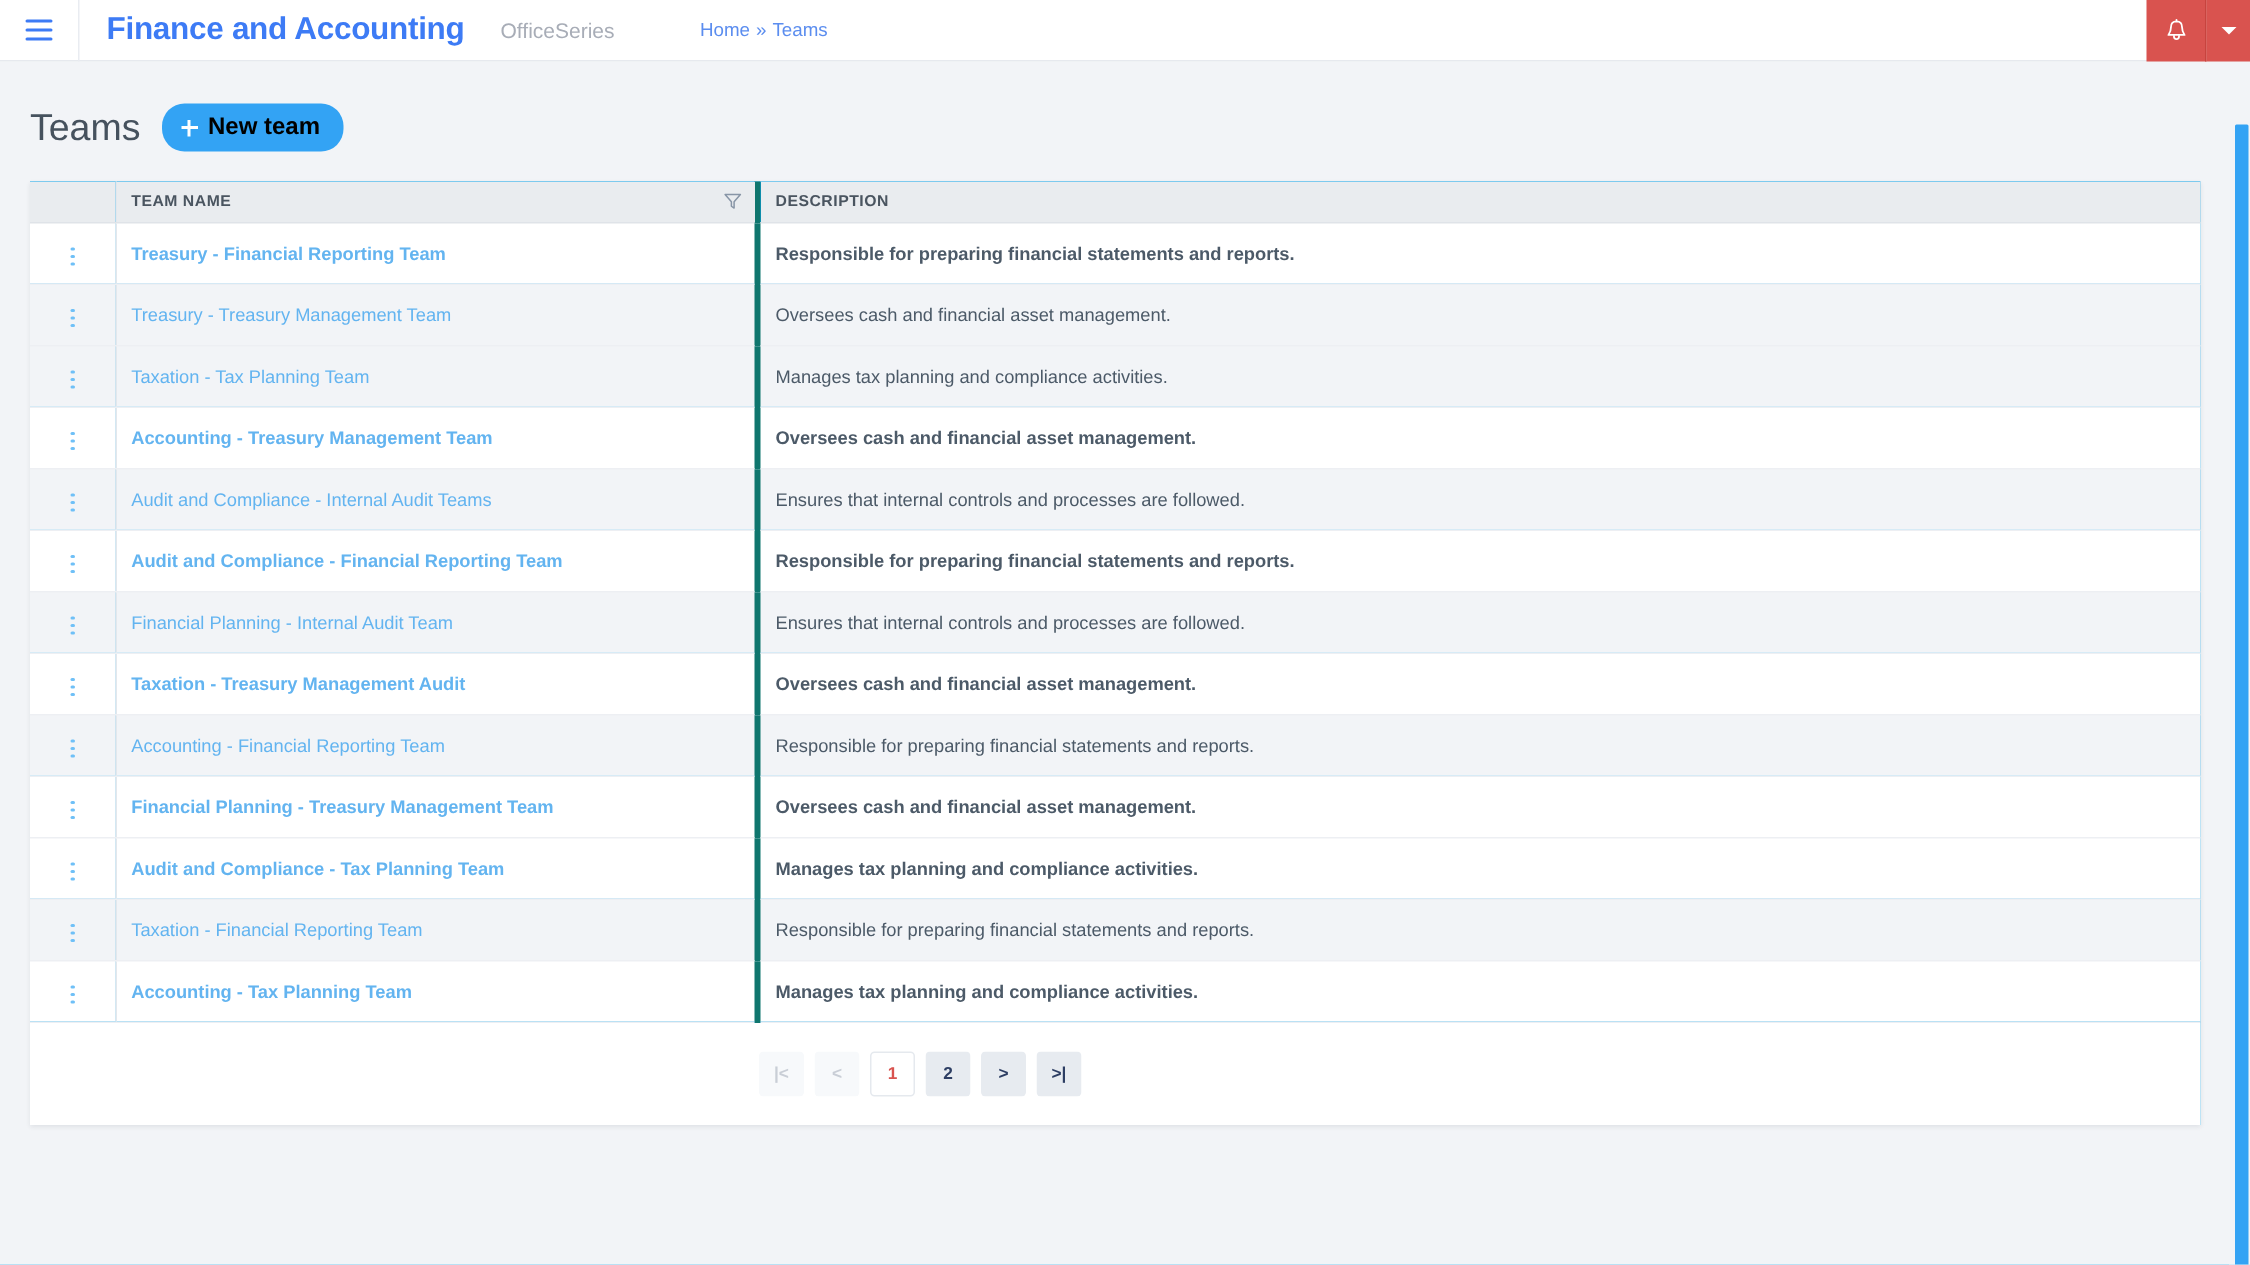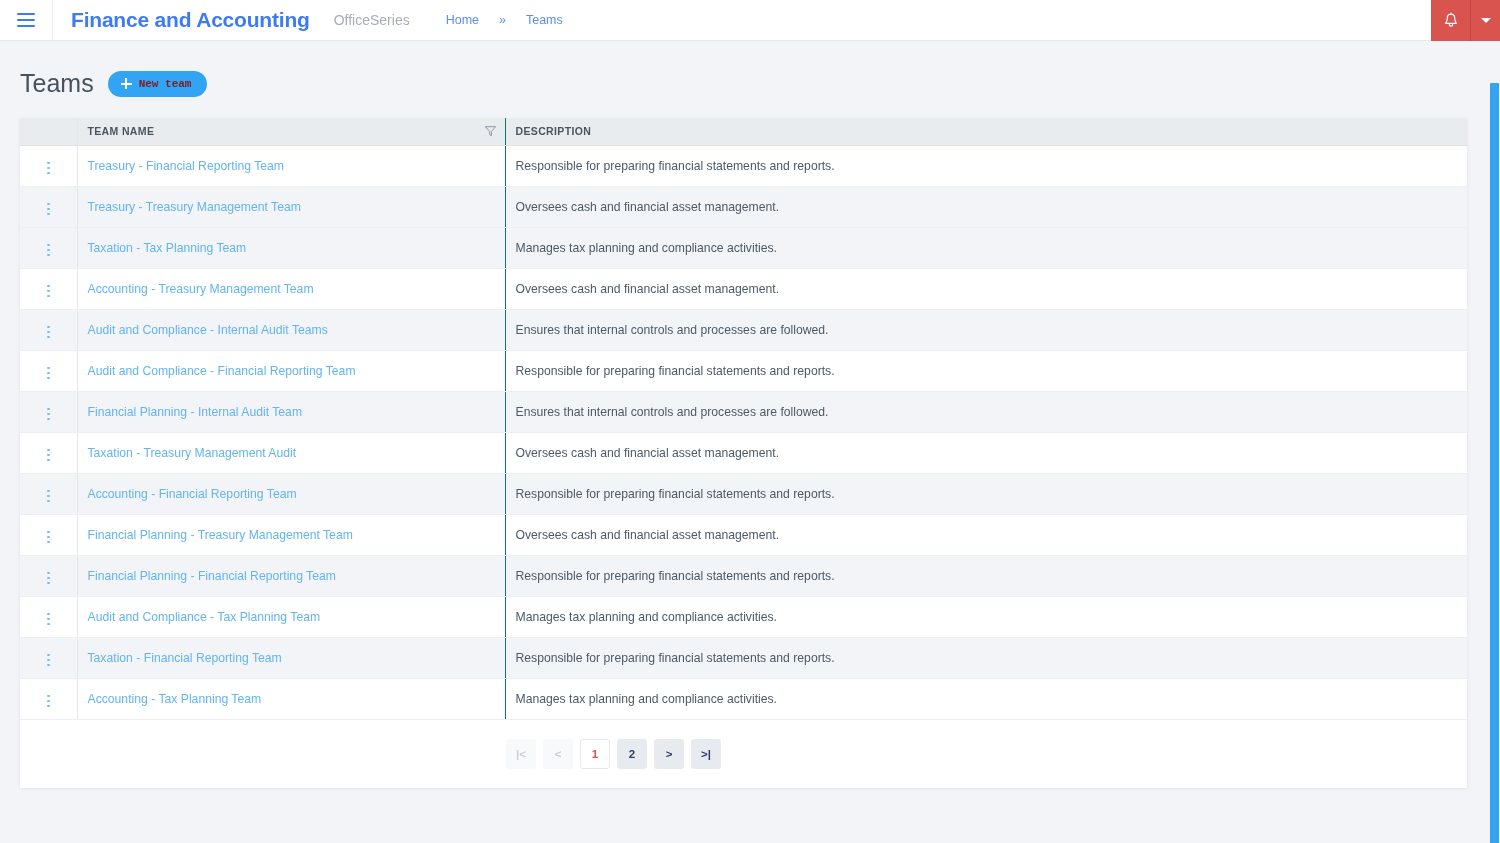--- a/index.html
+++ b/index.html
@@ -46,26 +46,26 @@
     letter-spacing: -0.2px;
     white-space: nowrap;
   }
   .sub-brand {
     margin-left: 24px;
     font-size: 14px;
     color: #a8adb7;
     white-space: nowrap;
   }
   .breadcrumb {
-    margin-left: 36px;
+    margin-left: 57px;
     font-size: 12.5px;
     color: #5b8def;
     display: flex;
     align-items: center;
-    gap: 20px;
+    gap: 4px;
     white-space: nowrap;
   }
   .breadcrumb a { color: #5b8def; text-decoration: none; cursor: pointer; }
   .breadcrumb .sep { color: #5b8def; }
 
   .topbar-right {
     position: absolute;
     right: 0; top: 0;
     height: 41px;
     display: flex;
@@ -105,28 +105,28 @@
   .page-title {
     font-size: 25px;
     color: #46525e;
     font-weight: normal;
   }
   .new-btn {
     display: inline-flex;
     align-items: center;
     gap: 7px;
     background: #33a3f4;
-    color: #7f1d1d;
+    color: #000000;
     border: none;
     border-radius: 15px;
     padding: 7px 16px 7px 13px;
-    font-size: 11px;
+    font-size: 16px;
     font-weight: bold;
     cursor: pointer;
-    font-family: Liberation Mono, monospace;
+    font-family: Liberation Sans, sans-serif;
   }
   .plus-icon {
     position: relative;
     width: 11px; height: 11px;
     display: inline-block;
   }
   .plus-icon:before, .plus-icon:after {
     content: ""; position: absolute; background: #fff;
   }
   .plus-icon:before { left: 0; top: 4.5px; width: 11px; height: 2px; }
@@ -152,35 +152,35 @@
     text-align: left;
     height: 27px;
     padding: 0 10px;
     border-bottom: 1px solid #dfe3e8;
     position: relative;
   }
   th.col-actions { width: 57px; padding: 0; }
   th.col-name { width: 428px; }
   th.col-desc { }
   th.col-name, td.cell-name { border-left: 1px solid #e3e7ec; }
-  th.col-desc, td.cell-desc { border-left: 1px solid #0f766e; }
+  th.col-desc, td.cell-desc { border-left: 4px solid #0f766e; }
   .filter-icon {
     position: absolute;
     right: 8px; top: 50%;
     transform: translateY(-50%);
     cursor: pointer;
     line-height: 0;
   }
   table.grid td {
     height: 41px;
     padding: 0 10px;
     font-size: 12.2px;
     vertical-align: middle;
   }
-  tr.row-odd td { background: #ffffff; }
+  tr.row-odd td { background: #ffffff; font-weight: bold; }
   tr.row-even td { background: #f2f4f7; }
   tr.data-row td { border-bottom: 1px solid #edeff3; }
   td.cell-actions {
     width: 57px;
     text-align: center;
     padding: 0;
   }
   .kebab {
     display: inline-flex;
     flex-direction: column;
@@ -403,29 +403,20 @@
           </tr>
           <tr class="data-row row-odd">
             <td class="cell-actions"><span class="kebab">
                 <i></i>
                 <i></i>
                 <i></i>
               </span></td>
             <td class="cell-name"><a>Financial Planning - Treasury Management Team</a></td>
             <td class="cell-desc">Oversees cash and financial asset management.</td>
           </tr>
-          <tr class="data-row row-even">
-            <td class="cell-actions"><span class="kebab">
-                <i></i>
-                <i></i>
-                <i></i>
-              </span></td>
-            <td class="cell-name"><a>Financial Planning - Financial Reporting Team</a></td>
-            <td class="cell-desc">Responsible for preparing financial statements and reports.</td>
-          </tr>
           <tr class="data-row row-odd">
             <td class="cell-actions"><span class="kebab">
                 <i></i>
                 <i></i>
                 <i></i>
               </span></td>
             <td class="cell-name"><a>Audit and Compliance - Tax Planning Team</a></td>
             <td class="cell-desc">Manages tax planning and compliance activities.</td>
           </tr>
           <tr class="data-row row-even">

